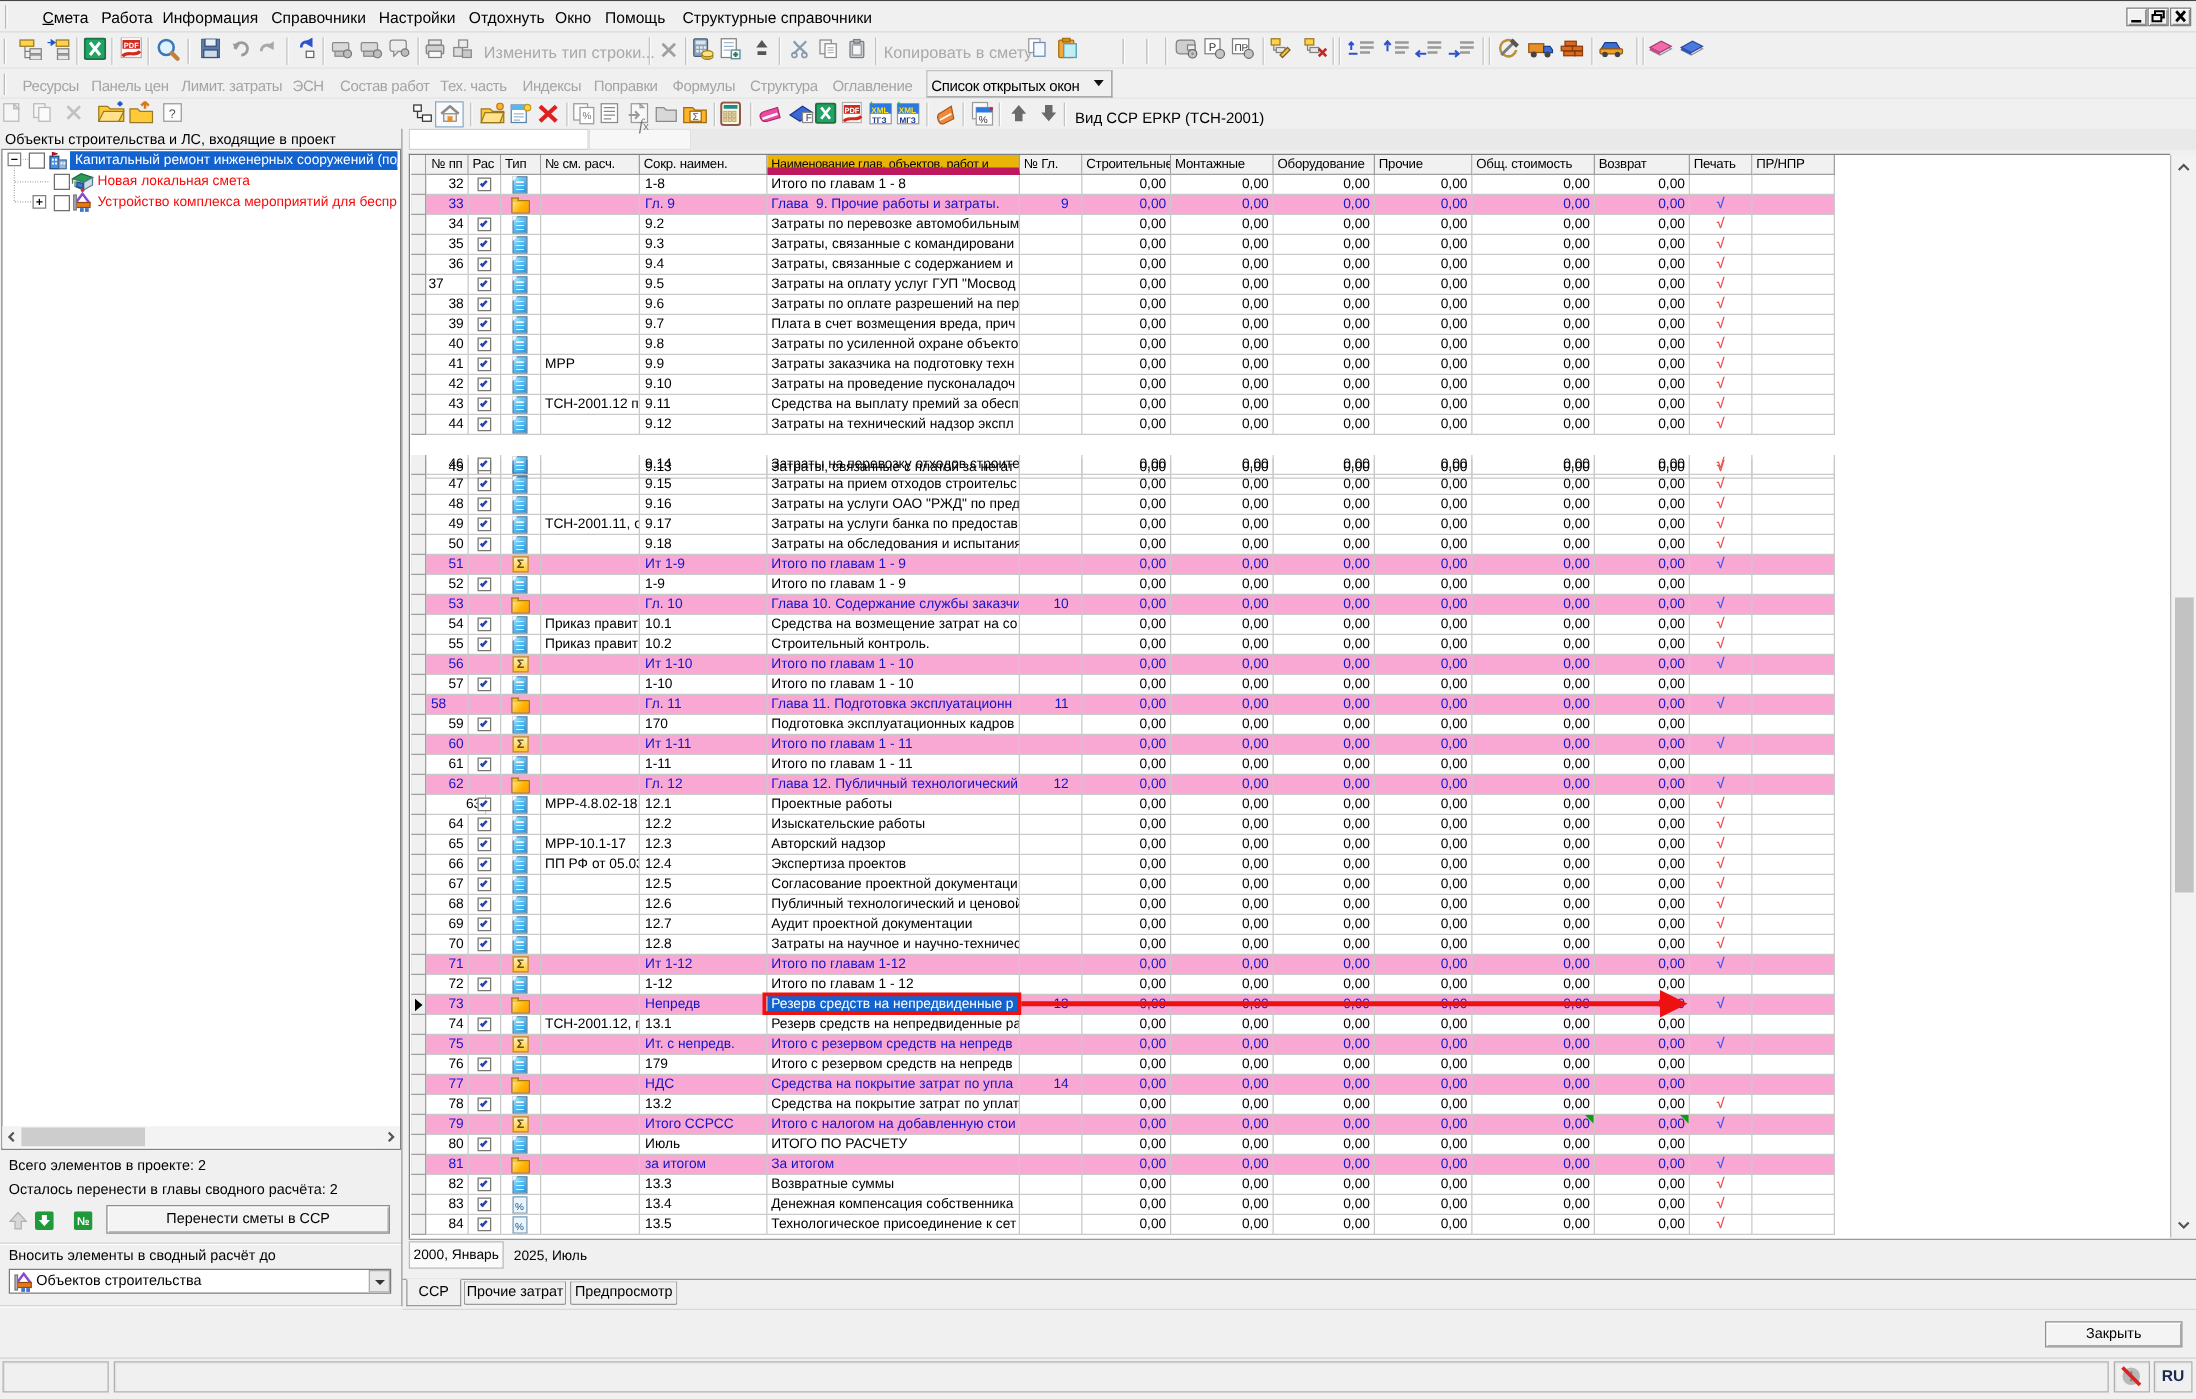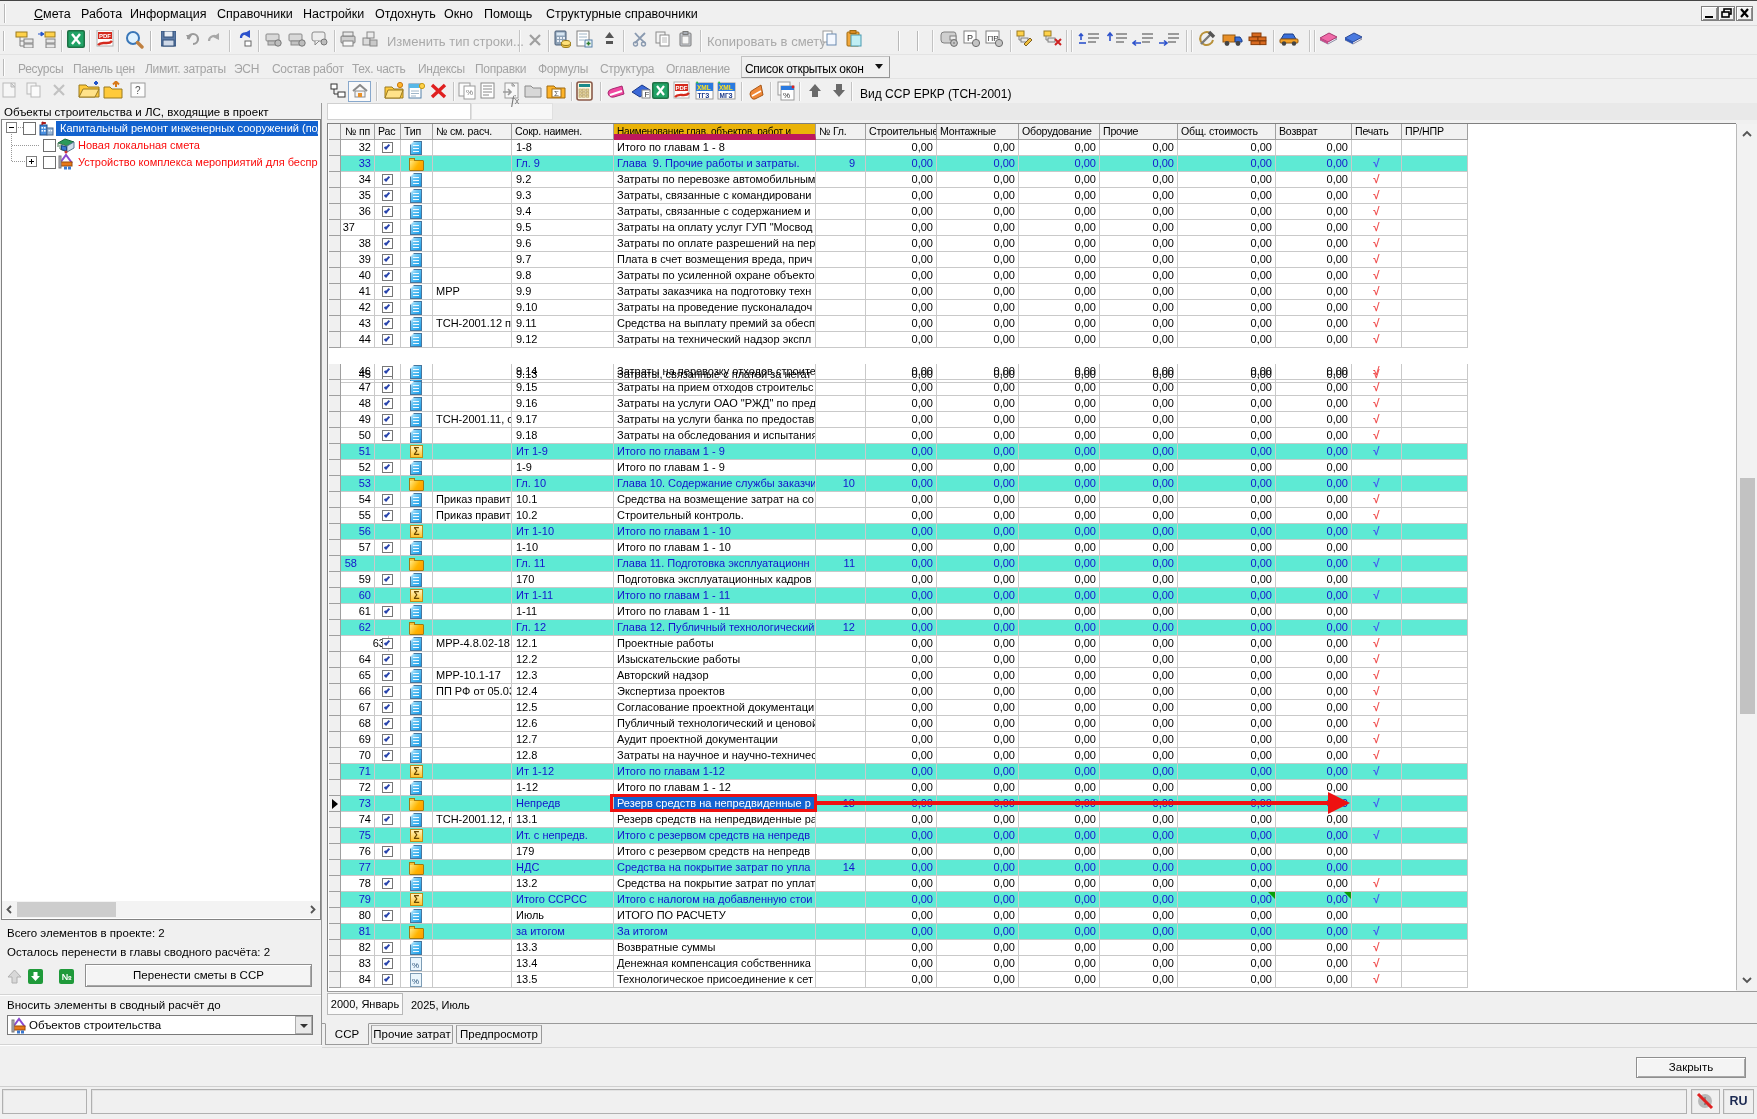--- a/index.html
+++ b/index.html
@@ -6,21 +6,21 @@
 .a{position:absolute}
 .sep{position:absolute;width:1px;background:#c3c3c3;box-shadow:1px 0 0 #fbfbfb}
 .grip{position:absolute;width:2px;border-left:1px solid #b9b9b9;border-right:1px solid #fff}
 .wbtn{position:absolute;width:17px;height:15px;background:#f2f2f2;border:1px solid #7f7f7f;box-shadow:inset 1px 1px 0 #fff,inset -1px -1px 0 #909090}
 .cb{position:absolute;width:11px;height:11px;border:1px solid #777;background:#fff}
 .cb.big{width:13px;height:13px;border-color:#6e6e6e}
 .cb .mk{position:absolute;left:1px;top:2px;width:6px;height:3px;border-left:2px solid #2743ad;border-bottom:2px solid #2743ad;transform:rotate(-47deg)}
 .row{position:absolute;left:329px;width:1139px;height:16px;overflow:visible}
 .c{position:absolute;top:0;height:16px;border-right:1px solid #c9c9c9;border-bottom:1px solid #c9c9c9;overflow:hidden;line-height:15px;white-space:nowrap}
 .c.sel{background:#f0f0f0;border-right:1px solid #9f9f9f;border-bottom:1px solid #9f9f9f}
-.hl{background:#5eead4;color:#1414cc}
+.hl{background:#f9a8d4;color:#1414cc}
 .rt{text-align:right}
 .i-doc{position:absolute;width:12px;height:14px;background:linear-gradient(135deg,#c9efff 0%,#66c4f4 35%,#179be6 100%);border:1px solid #47759c}
 .i-doc i{position:absolute;left:2px;right:2px;top:3px;height:8px;background:repeating-linear-gradient(to bottom,#eef9ff 0 1px,rgba(0,0,0,0) 1px 3px)}
 .i-doc u{position:absolute;left:-1px;top:-1px;border-style:solid;border-width:4px 4px 0 0;border-color:#fdfdfd transparent transparent transparent}
 .i-fold{position:absolute;width:15px;height:11px;background:linear-gradient(125deg,#ffe985 0%,#ffb400 55%,#ff9c00 100%);border:1px solid #a27a10;border-radius:1px}
 .i-fold i{position:absolute;top:-3px;left:-1px;width:6px;height:3px;background:#f7c33c;border:1px solid #a27a10;border-bottom:none}
 .i-sig{position:absolute;width:13px;height:13px;background:linear-gradient(#fff3c0,#ffc62e);border:1px solid #c08b1a;text-align:center;line-height:12px;font-size:10px;color:#6b4a00;font-weight:bold}
 .i-docp{position:absolute;width:12px;height:14px;background:#eaf6fd;border:1px solid #7d9cb5;font-size:7px;line-height:7px;color:#28527a}
 .i-docp b{position:absolute;left:1px;bottom:1px;font-weight:normal;font-size:8px}
 .chk{font-size:11.5px;font-weight:bold}

